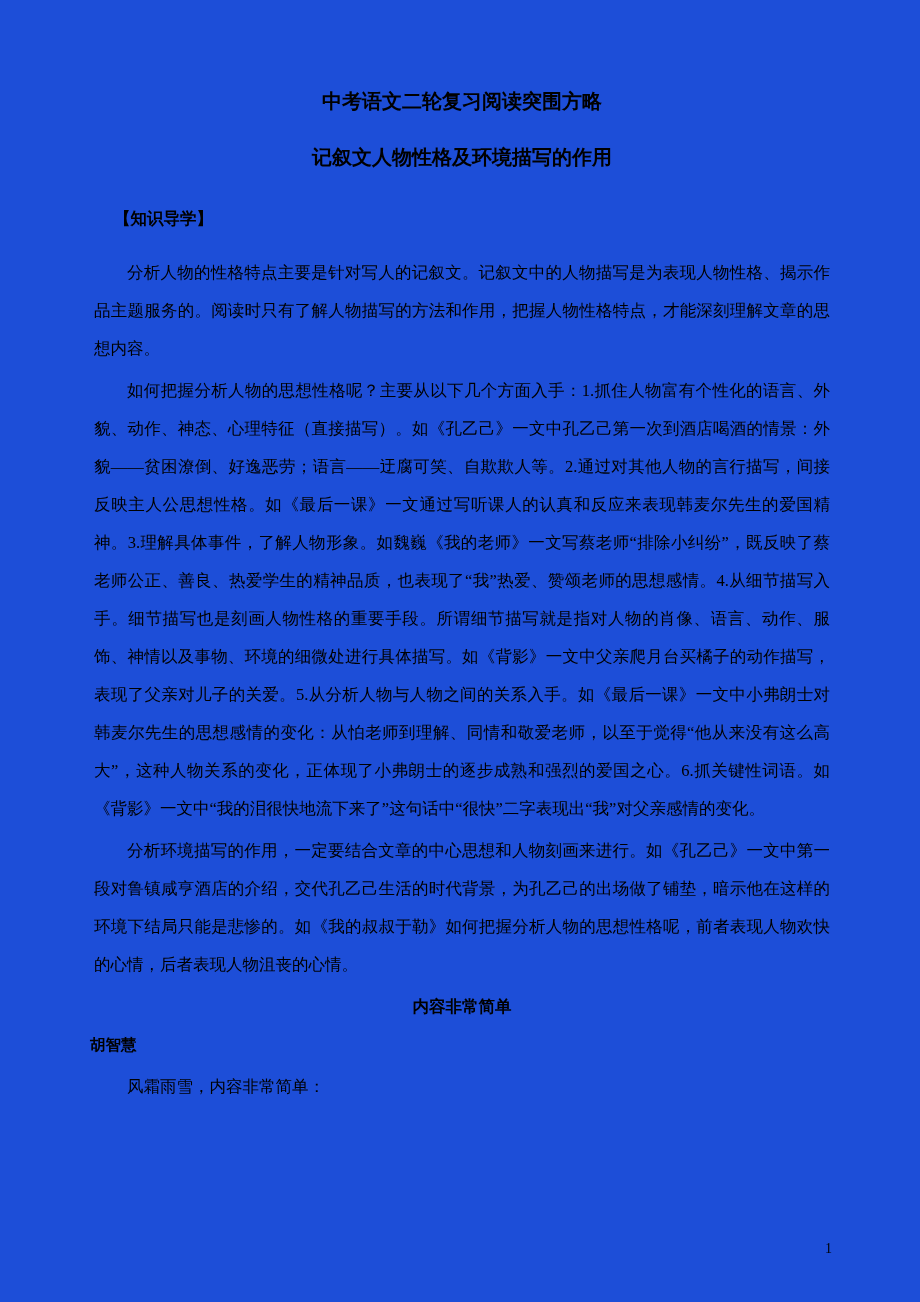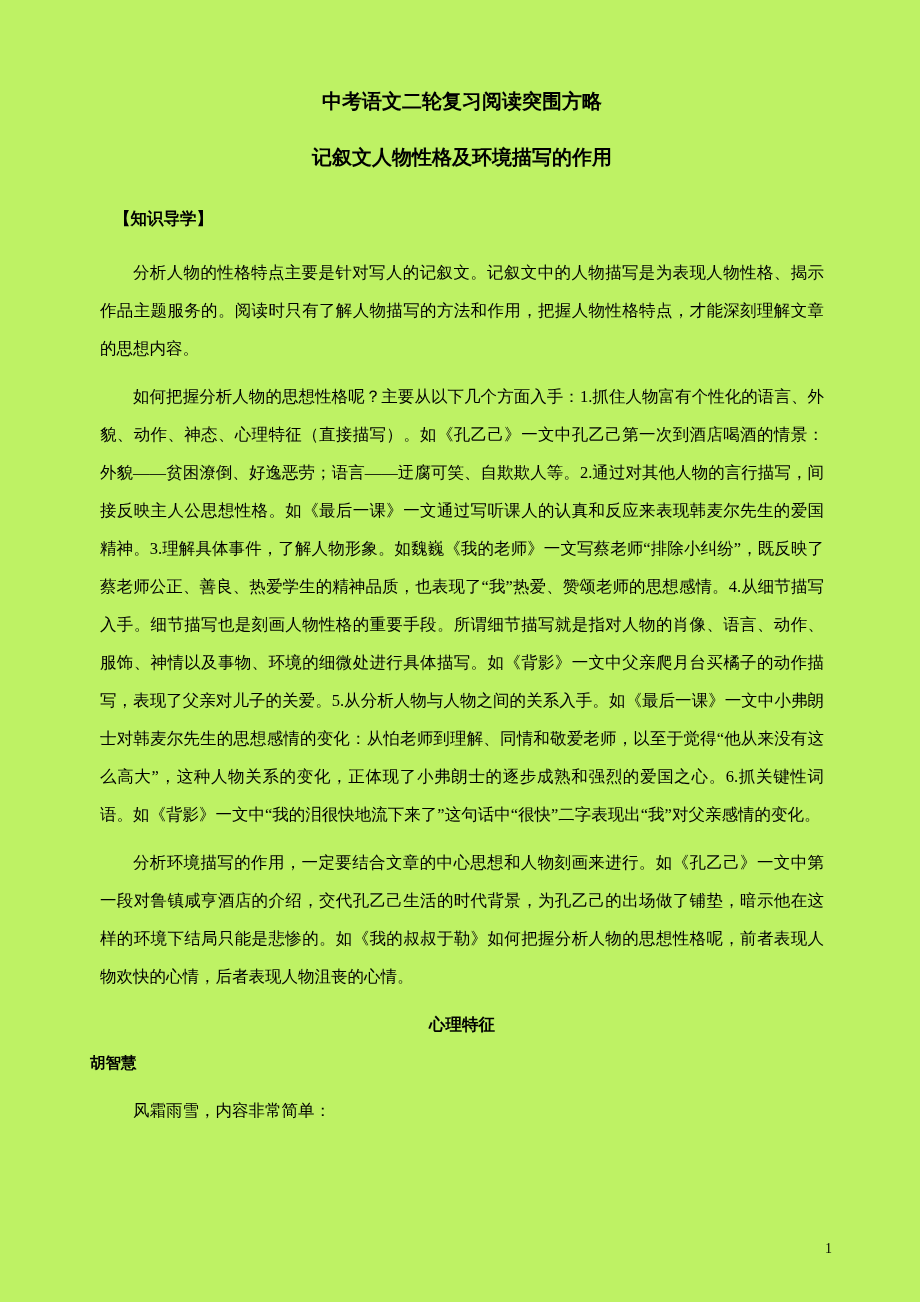--- a/index.html
+++ b/index.html
@@ -5,21 +5,21 @@
   html, body {
     margin: 0;
     padding: 0;
     background: #ffffff;
   }
   .page {
     position: relative;
     width: 920px;
     height: 1302px;
     box-sizing: border-box;
-    background: #bef264;
+    background: #1d4ed8;
     color: #000000;
     padding: 88px 86px 40px 90px;
     font-family: "Liberation Serif", "DejaVu Serif", serif;
     font-size: 16.5px;
     line-height: 38px;
     overflow: hidden;
   }
   .doc-title {
     text-align: center;
     font-family: "DejaVu Sans", "Liberation Sans", sans-serif;
@@ -30,21 +30,21 @@
   }
   .section-heading {
     font-family: "DejaVu Sans", "Liberation Sans", sans-serif;
     font-weight: bold;
     font-size: 16.5px;
     line-height: 38px;
     margin: 16px;
     padding-left: 8px;
   }
   p.body-para {
-    margin: 10px;
+    margin: 4px;
     text-indent: 2em;
     text-align: justify;
     word-break: break-all;
   }
   .essay-title {
     text-align: center;
     font-family: "DejaVu Sans", "Liberation Sans", sans-serif;
     font-weight: bold;
     font-size: 16.5px;
     line-height: 38px;
@@ -73,20 +73,20 @@
   <h1 class="doc-title">中考语文二轮复习阅读突围方略</h1>
   <h1 class="doc-title">记叙文人物性格及环境描写的作用</h1>
 
   <div class="section-heading">【知识导学】</div>
 
   <p class="body-para">分析人物的性格特点主要是针对写人的记叙文。记叙文中的人物描写是为表现人物性格、揭示作品主题服务的。阅读时只有了解人物描写的方法和作用，把握人物性格特点，才能深刻理解文章的思想内容。</p>
   <p class="body-para">如何把握分析人物的思想性格呢？主要从以下几个方面入手：1.抓住人物富有个性化的语言、外貌、动作、神态、心理特征（直接描写）。如《孔乙己》一文中孔乙己第一次到酒店喝酒的情景：外貌——贫困潦倒、好逸恶劳；语言——迂腐可笑、自欺欺人等。2.通过对其他人物的言行描写，间接反映主人公思想性格。如《最后一课》一文通过写听课人的认真和反应来表现韩麦尔先生的爱国精神。3.理解具体事件，了解人物形象。如魏巍《我的老师》一文写蔡老师“排除小纠纷”，既反映了蔡老师公正、善良、热爱学生的精神品质，也表现了“我”热爱、赞颂老师的思想感情。4.从细节描写入手。细节描写也是刻画人物性格的重要手段。所谓细节描写就是指对人物的肖像、语言、动作、服饰、神情以及事物、环境的细微处进行具体描写。如《背影》一文中父亲爬月台买橘子的动作描写，表现了父亲对儿子的关爱。5.从分析人物与人物之间的关系入手。如《最后一课》一文中小弗朗士对韩麦尔先生的思想感情的变化：从怕老师到理解、同情和敬爱老师，以至于觉得“他从来没有这么高大”，这种人物关系的变化，正体现了小弗朗士的逐步成熟和强烈的爱国之心。6.抓关键性词语。如《背影》一文中“我的泪很快地流下来了”这句话中“很快”二字表现出“我”对父亲感情的变化。</p>
   <p class="body-para">分析环境描写的作用，一定要结合文章的中心思想和人物刻画来进行。如《孔乙己》一文中第一段对鲁镇咸亨酒店的介绍，交代孔乙己生活的时代背景，为孔乙己的出场做了铺垫，暗示他在这样的环境下结局只能是悲惨的。如《我的叔叔于勒》如何把握分析人物的思想性格呢，前者表现人物欢快的心情，后者表现人物沮丧的心情。</p>
 
 
-  <div class="essay-title">心理特征</div>
+  <div class="essay-title">内容非常简单</div>
   <div class="essay-author">胡智慧</div>
 
   <p class="body-para">风霜雨雪，内容非常简单：</p>
 
   <div class="page-number">1</div>
 
 </div>
 
 </body></html>

